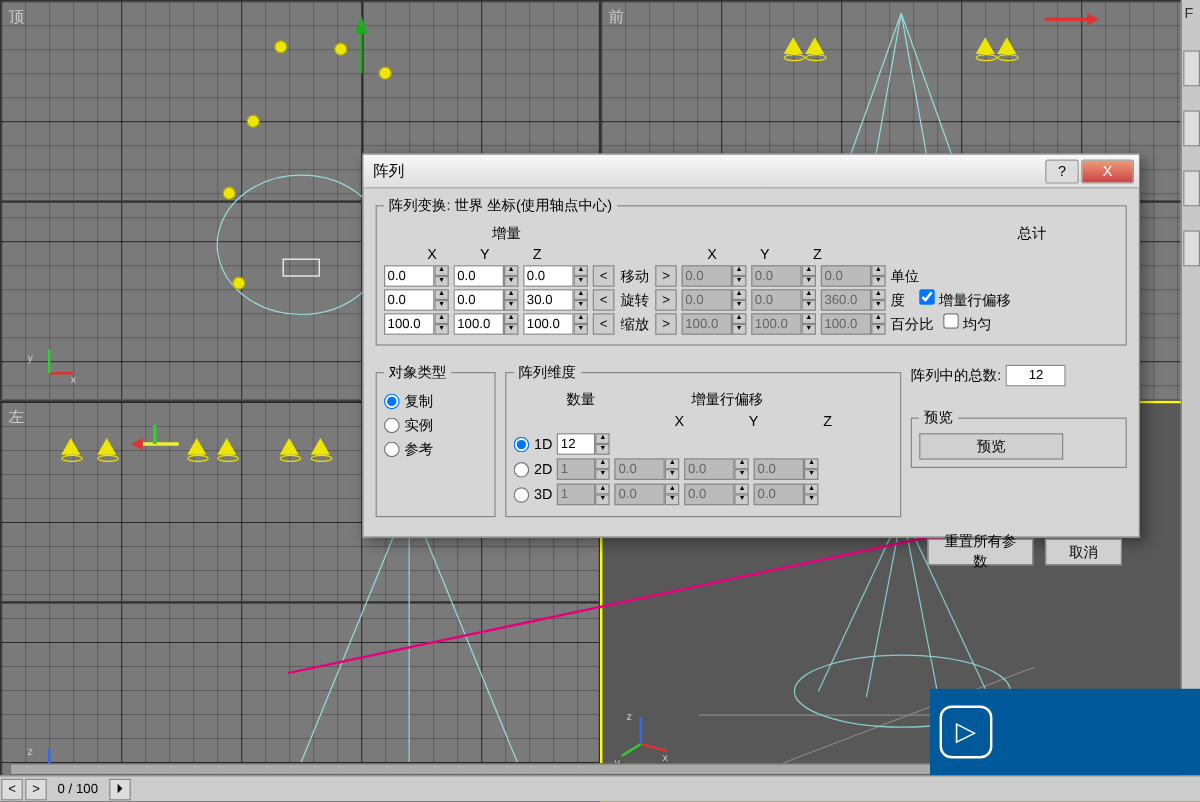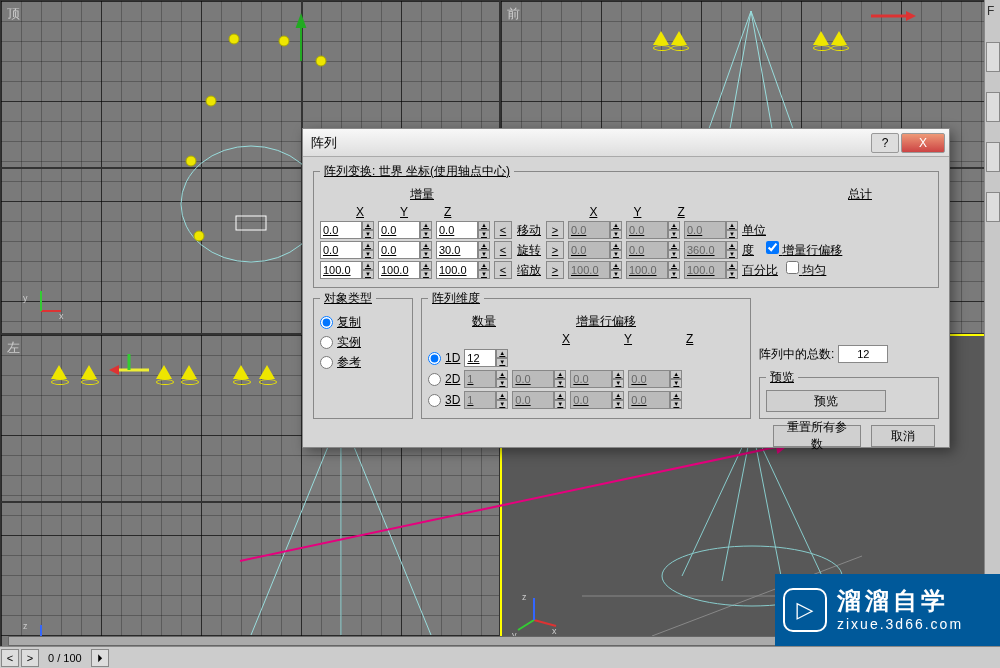--- a/index.html
+++ b/index.html
@@ -27,39 +27,39 @@
 .cone { position:absolute; width:16px; height:14px; border-left:8px solid transparent; border-right:8px solid transparent; border-bottom:14px solid #eee600; }
 .cone::after { content:''; position:absolute; left:-8px; top:14px; width:16px; height:4px; border:1px solid #eee600; border-radius:50%; }
 
 .dialog { position:absolute; left:302px; top:128px; width:648px; height:320px; background:#d6d6d6; border:1px solid #888; box-shadow: 4px 4px 12px rgba(0,0,0,0.4); z-index:20; }
 .titlebar { height:28px; background:linear-gradient(to bottom,#f8f8f8,#dedede); display:flex; align-items:center; padding:0 4px; border-bottom:1px solid #aaa; }
 .titlebar-title { flex:1; padding-left:4px; font-size:13px; }
 .ctl-btn { display:inline-flex; align-items:center; justify-content:center; width:28px; height:20px; margin-left:2px; border:1px solid #999; background:#ddd; font-size:12px; border-radius:2px; }
 .ctl-close { background:linear-gradient(to bottom,#e97,#c44); color:#fff; width:44px; }
 
 .dialog-body { padding:6px 10px 8px 10px; }
-fieldset { border:1px solid #888; padding:4px 6px 6px 6px; margin-bottom:2px; font-size:12px;text-decoration:underline; }
+fieldset { border:1px solid #888; padding:4px 6px 6px 6px; margin-bottom:14px; font-size:12px; }
 legend { padding:0 4px; font-size:12px; }
 
 .row { display:flex; align-items:center; gap:4px; margin:2px 0; }
 .xyz-head { display:flex; gap:36px; margin-left:36px; font-size:12px; }
 .xyz-head2 { display:flex; gap:36px; font-size:12px; }
 .spin-wrap { display:inline-flex;align-items:flex-end; }
 .spin { width:42px; height:18px; border:1px solid #888; background:#fff; font-size:11px; padding:1px 2px; text-align:left; }
 .spin.ro { background:#bbb; color:#666; }
 .sp-btns { display:inline-flex; flex-direction:column; width:12px; }
 .sp-btn { height:9px; border:1px solid #888; background:#ccc; font-size:6px; line-height:6px; text-align:center; }
 .lt-btn { width:18px; height:18px; border:1px solid #888; background:#ccc; font-size:11px; display:inline-flex; align-items:center; justify-content:center; }
 .op-label { min-width:26px; text-align:center; }
 
 .mid-row { display:flex; gap:8px; }
 .mid-row fieldset { flex-shrink:0; }
 .obj-type { width:100px; }
 .dims { width:330px; }
-.right-col { flex:1; display:flex; flex-direction:column; gap:4px;justify-content:flex-end; }
+.right-col { flex:1; display:flex; flex-direction:column; gap:16px; }
 
 .radio-row { display:flex; align-items:center; gap:4px; margin:3px 0; }
 
 .btn { display:inline-flex; align-items:center; justify-content:center; border:1px solid #888; background:#d0d0d0; font-size:12px; height:22px; padding:0 10px; }
 .dlg-footer { display:flex; justify-content:flex-end; gap:10px; margin-top:4px; padding-right:4px; }
 
 .highlight-ok { border:3px solid #e6007e; border-radius:8px; padding:2px; }
 
 .statusbar { position:absolute; bottom:0; left:0; right:0; height:22px; background:#ccc; border-top:1px solid #888; display:flex; align-items:center; font-size:11px; }
 .statusbar .sbtn { width:18px; height:18px; border:1px solid #888; background:#ddd; margin:0 1px; text-align:center; line-height:16px; }
@@ -508,24 +508,20 @@
     </div>
   </div>
 </div>
 
 <div class="arrow-line">
   <div class="arrow-head"></div>
 </div>
 
 <div class="watermark">
   <div class="wm-icon">▷</div>
-  <div class="wm-text">
-    <span class="wm-main">溜溜自学</span>
-    <span class="wm-sub">zixue.3d66.com</span>
-  </div>
 </div>
 
 <div class="trackbar"></div>
 
 <div class="statusbar">
   <span class="sbtn">&lt;</span>
   <span class="sbtn">&gt;</span>
   <span class="frame">0 / 100</span>
   <span class="sbtn">⏵</span>
 </div>

